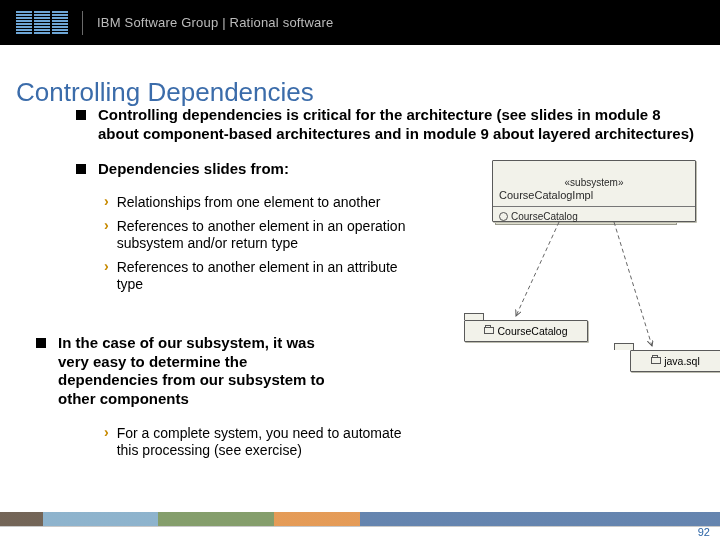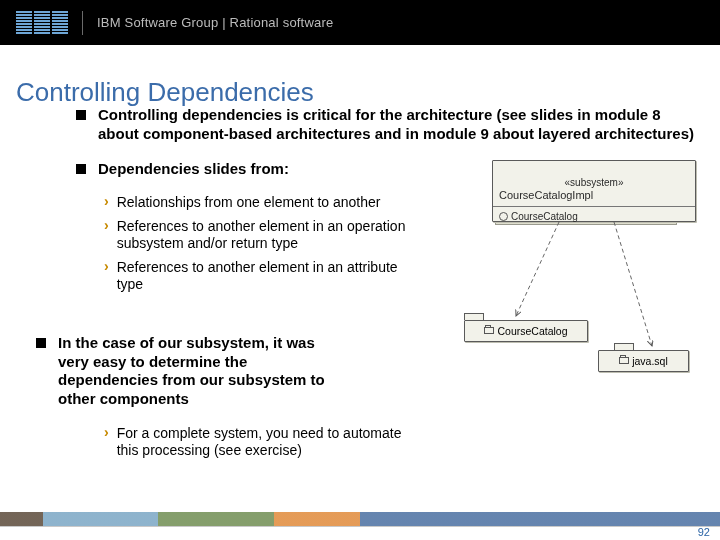--- a/index.html
+++ b/index.html
@@ -39,21 +39,21 @@
   .box-top { top: 0; left: 28px; width: 204px; height: 62px; font-size: 11px; color: #2a2a2a; padding: 16px 6px; line-height: 1.2; }
   .stereo { text-align: center; font-size: 10px; }
   .cname { text-align: left; font-size: 11px; }
   .hr { border-top: 1px solid #777; margin: 4px -6px; }
   .op { font-size: 10px; display: flex; align-items: center; gap: 3px; }
   .intf-icon { width: 9px; height: 9px; border: 1px solid #555; border-radius: 50%; display:inline-block; }
   .pkg-icon { width: 10px; height: 7px; border:1px solid #555; position:relative; display:inline-block; background:#f4f4ec; }
   .pkg-icon::before { content:""; position:absolute; top:-3px; left:0; width:4px; height:2px; border:1px solid #555; border-bottom:none; background:#f4f4ec; }
 
   .box-left { top: 160px; left: 0; width: 124px; height: 22px; }
-  .box-right { top: 190px; left: 134px; width: 91px; height: 22px; }
+  .box-right { top: 190px; left: 166px; width: 91px; height: 22px; }
   .pkg-tab-l { position:absolute; top:153px; left:0; width:20px; height:7px; background:#f2f2ea; border:1px solid #5a5a5a; border-bottom:none; }
   .pkg-tab-r { position:absolute; top:183px; left:150px; width:20px; height:7px; background:#f2f2ea; border:1px solid #5a5a5a; border-bottom:none; }
   .pkg-label { font-size: 10.5px; text-align:center; line-height:20px; display:flex; align-items:center; justify-content:center; gap:3px; }
   .folder-glyph { width:10px; height:7px; border:1px solid #555; position:relative; display:inline-block; }
   .folder-glyph::before { content:""; position:absolute; top:-3px; left:0; width:4px; height:2px; border:1px solid #555; border-bottom:none; }
 
   svg.lines { position:absolute; top:0; left:0; width:232px; height:230px; pointer-events:none; }
 
   
   .footer { position:absolute; left:0; right:0; bottom:0; height:32px;padding-left:40px; }

